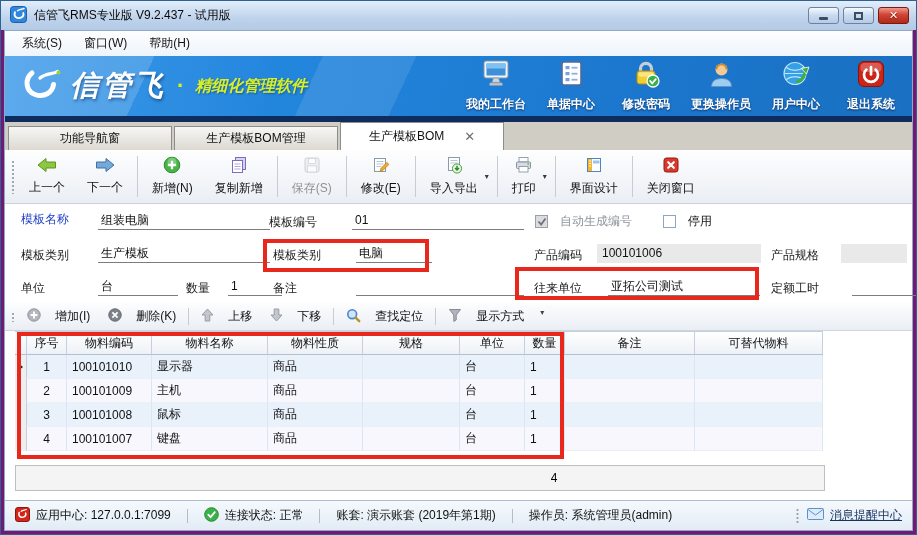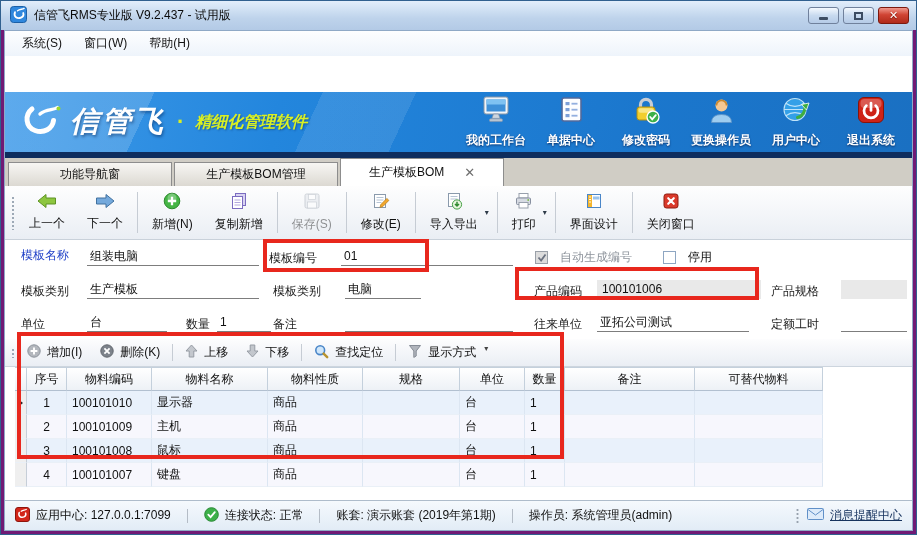--- a/index.html
+++ b/index.html
@@ -15,21 +15,21 @@
   .win-btn .max-glyph { width:9px; height:8px; border:2px solid #3c4c62; }
   .win-btn.close { background:linear-gradient(#f0998d,#d04434 45%,#b02a1a); border-color:#7c190e; color:#fff; font-weight:bold; font-size:11px; text-shadow:0 1px 1px #701208; }
 
   
   .frame { flex:1; margin:0 3px 3px; border:1px solid #8fa9c6; background:#fff; display:flex; flex-direction:column; min-height:0; }
 
   .menubar { flex:0 0 25px; display:flex; align-items:center; padding:0 6px; background:linear-gradient(#fdfeff,#eef4fb); }
   .menu-item { padding:4px 11px; cursor:default; }
 
   
-  .banner { flex:0 0 60px; position:relative; background:linear-gradient(100deg,#3e9ae9 0%,#2386dd 30%,#1b77cd 70%,#1a70c2 100%); display:flex; align-items:center; padding:0 10px 0 16px; overflow:hidden;margin-top:36px; }
+  .banner { flex:0 0 60px; position:relative; background:linear-gradient(100deg,#3e9ae9 0%,#2386dd 30%,#1b77cd 70%,#1a70c2 100%); display:flex; align-items:center; padding:0 10px 0 16px; overflow:hidden; }
   .banner::before { content:""; position:absolute; inset:0; background:linear-gradient(115deg, rgba(255,255,255,.16) 0 16%, rgba(255,255,255,0) 16% 34%, rgba(255,255,255,.10) 34% 44%, rgba(255,255,255,0) 44%); }
   .logo-area { position:relative; display:flex; align-items:center; gap:9px; }
   .brand { font-size:29px; font-weight:bold; font-style:italic; color:#fff; letter-spacing:3px; text-shadow:1px 2px 3px rgba(0,25,70,.45); }
   .brand-dot { font-size:22px; font-weight:bold; color:#d9f023; margin:0 2px; }
   .slogan { font-size:16px; font-weight:bold; font-style:italic; color:#d9f023; text-shadow:1px 1px 2px rgba(0,25,70,.4); }
   .banner-actions { position:relative; margin-left:auto; display:flex; align-items:flex-end; gap:13px; }
   .banner-action { display:flex; flex-direction:column; align-items:center; gap:5px; min-width:62px; color:#fff; font-weight:bold; text-shadow:0 1px 2px rgba(0,10,50,.65); cursor:pointer; }
   .banner-strip { flex:0 0 6px; background:#0e2d5e; }
 
   
@@ -44,30 +44,30 @@
   .tbtn-group { display:flex; align-items:center; }
   .tbtn { display:flex; flex-direction:column; align-items:center; justify-content:center; gap:3px; padding:4px 11px; min-width:46px; cursor:pointer; }
   .tbtn.disabled { opacity:.45; }
   .caret { font-size:8px; color:#2e3a48; padding:0 5px 0 0; margin-left:-4px; align-self:center; }
   .tsep { flex:0 0 1px; align-self:stretch; margin:5px 3px; background:#c6ccd4; }
 
   
   .form-area { flex:0 0 99px; position:relative; background:#fff; }
   .flabel { position:absolute; height:16px; line-height:16px; color:#1c1c1c; white-space:nowrap; }
   .flabel.blue { color:#2343c8; }
-  .fvalue { position:absolute; height:19px; line-height:18px; border-bottom:1px solid #7d7d7d; padding:0 3px; white-space:nowrap; overflow:hidden; }
+  .fvalue { position:absolute; height:19px; line-height:18px; border-bottom:1px solid #7d7d7d; padding:0 3px; white-space:nowrap; overflow:hidden;margin-left:11px; }
   .freadonly { position:absolute; height:19px; line-height:19px; background:#e9e9e9; padding:0 5px; white-space:nowrap; overflow:hidden; }
   .cb { position:absolute; display:flex; align-items:center; gap:12px; }
   .cbbox { width:13px; height:13px; border:1px solid #8ea6c2; background:#fff; display:flex; align-items:center; justify-content:center; }
   .cbbox.checked-disabled { background:#dcdcdc; border-color:#9aa0a8; }
   .cb .gray { color:#8e949c; }
 
   
   .grid-toolbar { flex:0 0 28px; display:flex; align-items:center; padding-left:4px; background:linear-gradient(#fdfdfe,#eaeef4); border-bottom:1px solid #cdd5de; }
-  .gbtn { display:flex; gap:6px; padding:3px 9px; cursor:pointer; }
+  .gbtn { display:flex; gap:14px; padding:3px 9px; cursor:pointer; }
   .gcaret { font-size:8px; color:#444; margin-left:2px; }
 
   
   .grid-area { flex:1; position:relative; background:#fff; min-height:0; overflow:hidden; }
   .grid { position:absolute; left:10px; top:0; }
   .grow { display:flex; height:24px; }
   .gcell { display:flex; align-items:center; padding:0 5px; border-right:1px solid #dce6f2; border-bottom:1px solid #eaf0f7; overflow:hidden; white-space:nowrap; }
   .ghead .gcell { justify-content:center; background:linear-gradient(#ffffff,#edf1f6); border-top:1px solid #c4d0dc; border-right:1px solid #c4d0dc; border-bottom:1px solid #b2c0d0; padding:0 2px; }
   .ci { width:12px; padding:0; background:#efefef; border-right:1px solid #c6ced8; justify-content:center; }
   .c0 { width:40px; justify-content:center; }

